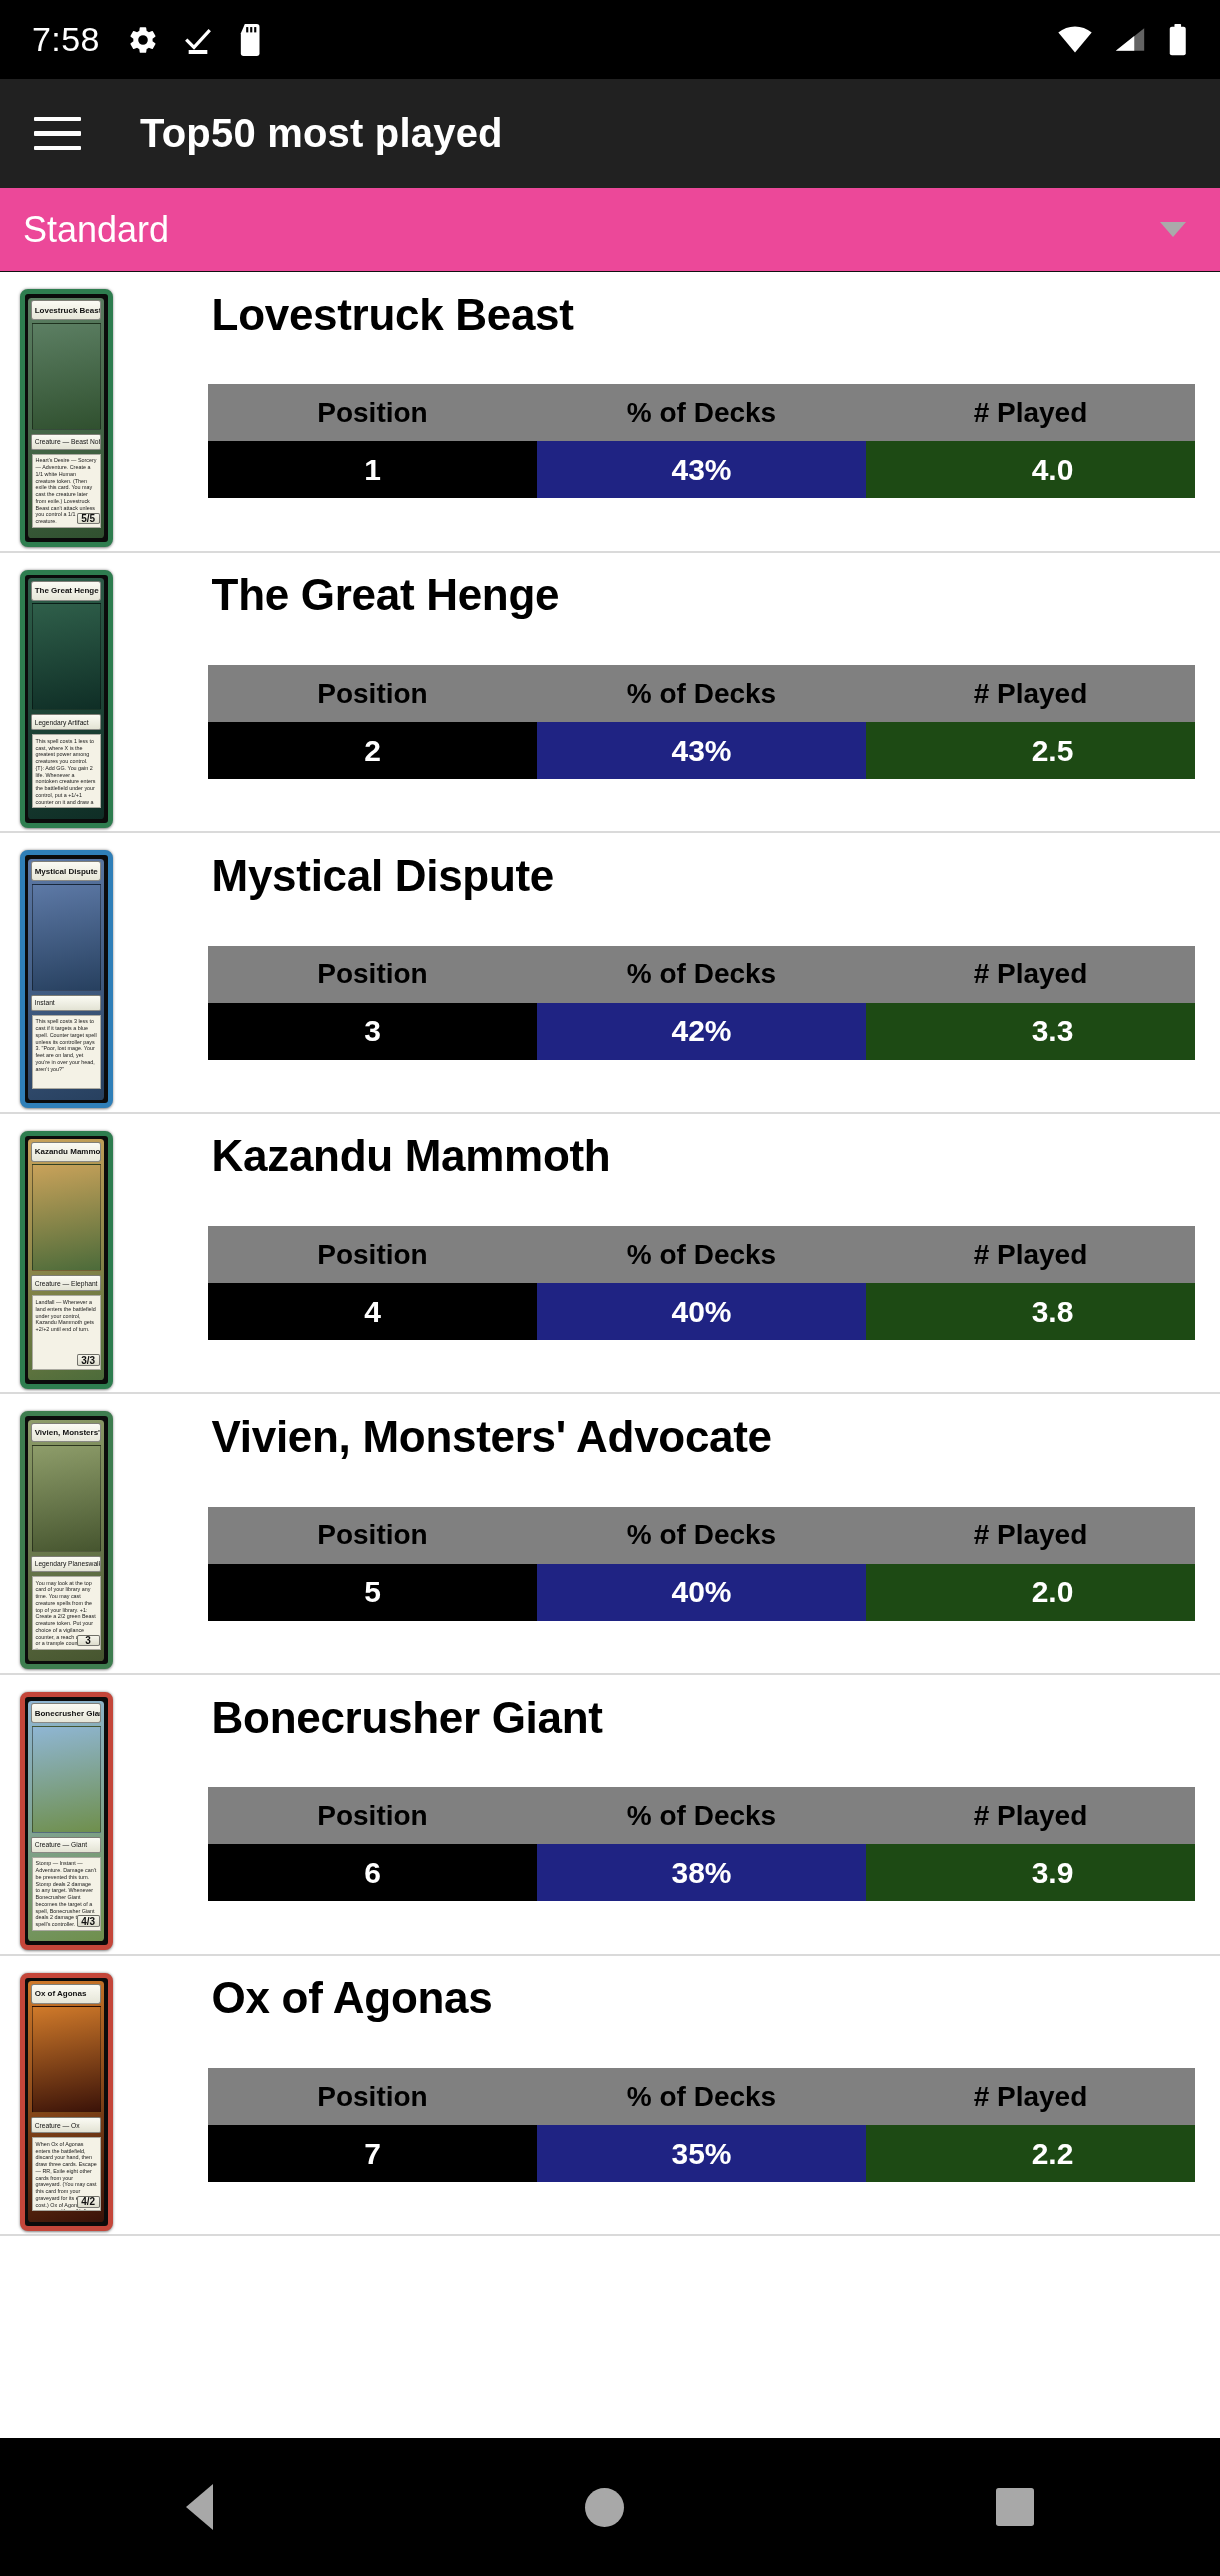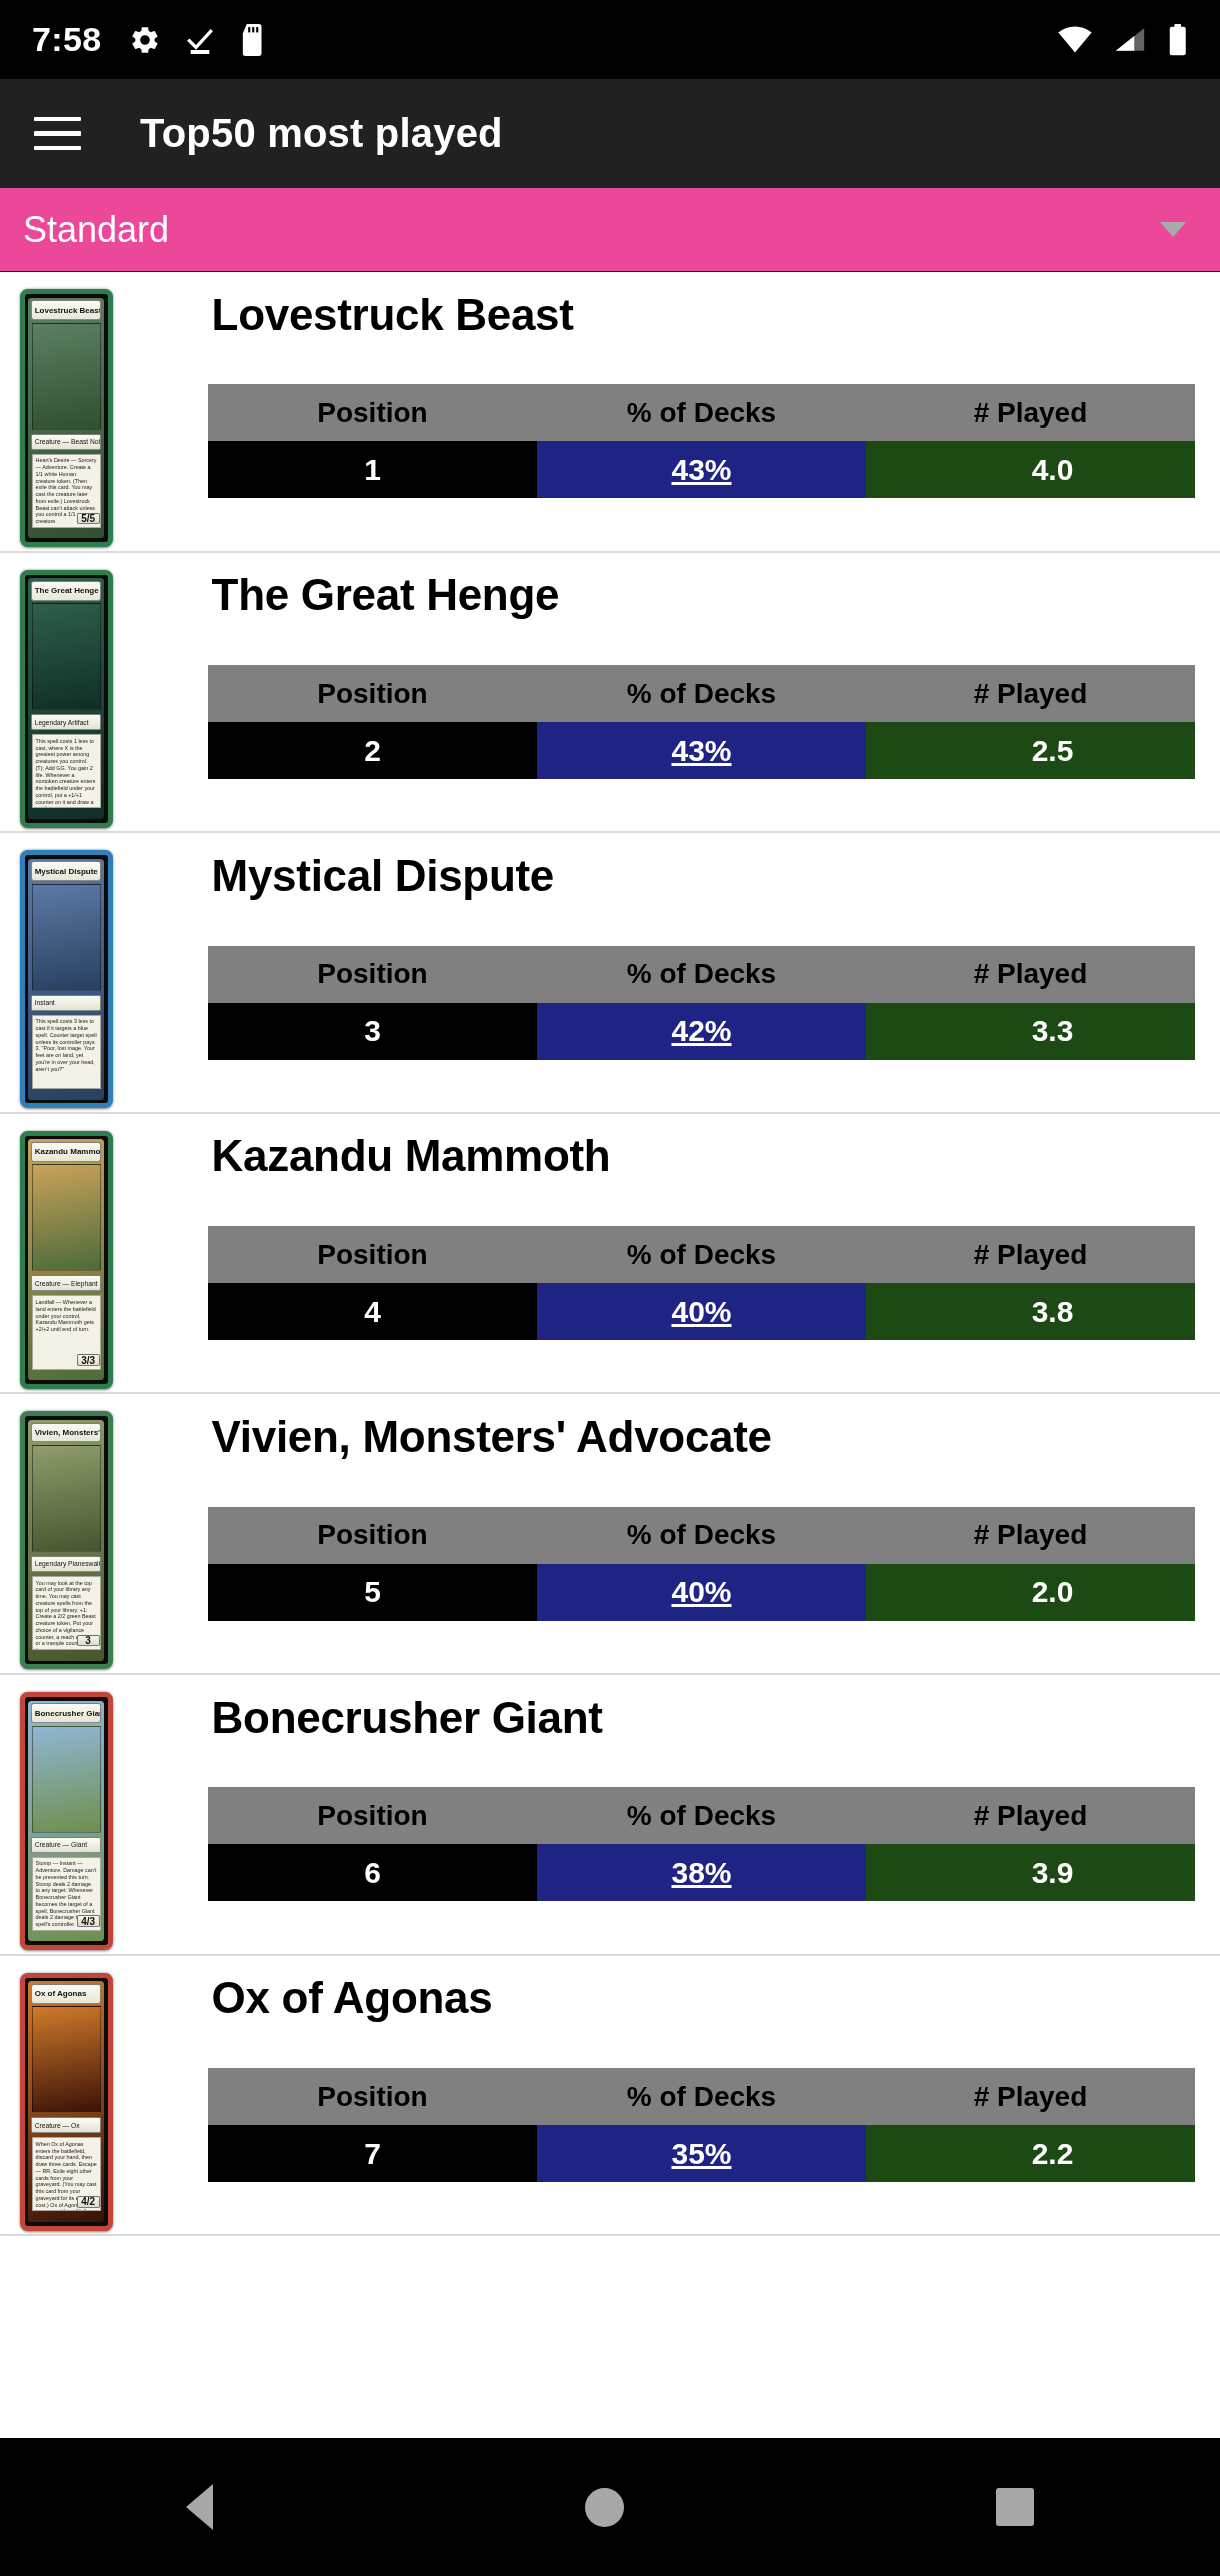--- a/index.html
+++ b/index.html
@@ -9,21 +9,21 @@
     font-family: "Liberation Sans", sans-serif;
     overflow: hidden;
   }
   #screen { width: 1220px; height: 2576px; position: relative; background: #fff; }
 
   
   .statusbar {
     height: 79px; background: #000; display: flex; align-items: center;
     padding: 0 32px; color: #fff;
   }
-  .sb-clock { font-size: 34px; letter-spacing: 0.4px; font-weight: 700; }
+  .sb-clock { font-size: 34px; letter-spacing: 0.4px; font-weight: 400; }
   .sb-left-icons { display: flex; align-items: center; gap: 23px; margin-left: 27px; }
   .sb-spacer { flex: 1; }
   .sb-right-icons { display: flex; align-items: center; gap: 19.7px; }
   .sb-ic { display: block; }
 
   
   .appbar {
     height: 109px; background: #212121; display: flex; align-items: center;
     padding-left: 30px; color: #fff;
   }
@@ -100,21 +100,21 @@
   .stats-table { width: 100%; margin-top: 47px; border-collapse: collapse; table-layout: fixed; }
   .stats-table th {
     background: #808080; color: #000000; font-size: 28px; font-weight: 700;
     height: 57px; text-align: center; border: 0;
   }
   .stats-table td {
     color: #ffffff; font-size: 30px; font-weight: 700; height: 57px;
     text-align: center; border: 0;
   }
   td.c-pos  { background: #000000; }
-  td.c-pct  { background: #1f2383; text-decoration: underline; }
+  td.c-pct  { background: #1f2383; }
   td.c-play { background: #1d4a14; padding-left: 44px; }
 
   
   .navbar {
     position: absolute; left: 0; bottom: 0; width: 1220px; height: 138px;
     background: #000; display: flex; align-items: center; justify-content: space-around;
   }
   .nav-back {
     width: 0; height: 0; border-top: 23px solid transparent;
     border-bottom: 23px solid transparent; border-right: 27px solid #a8a8a8;

